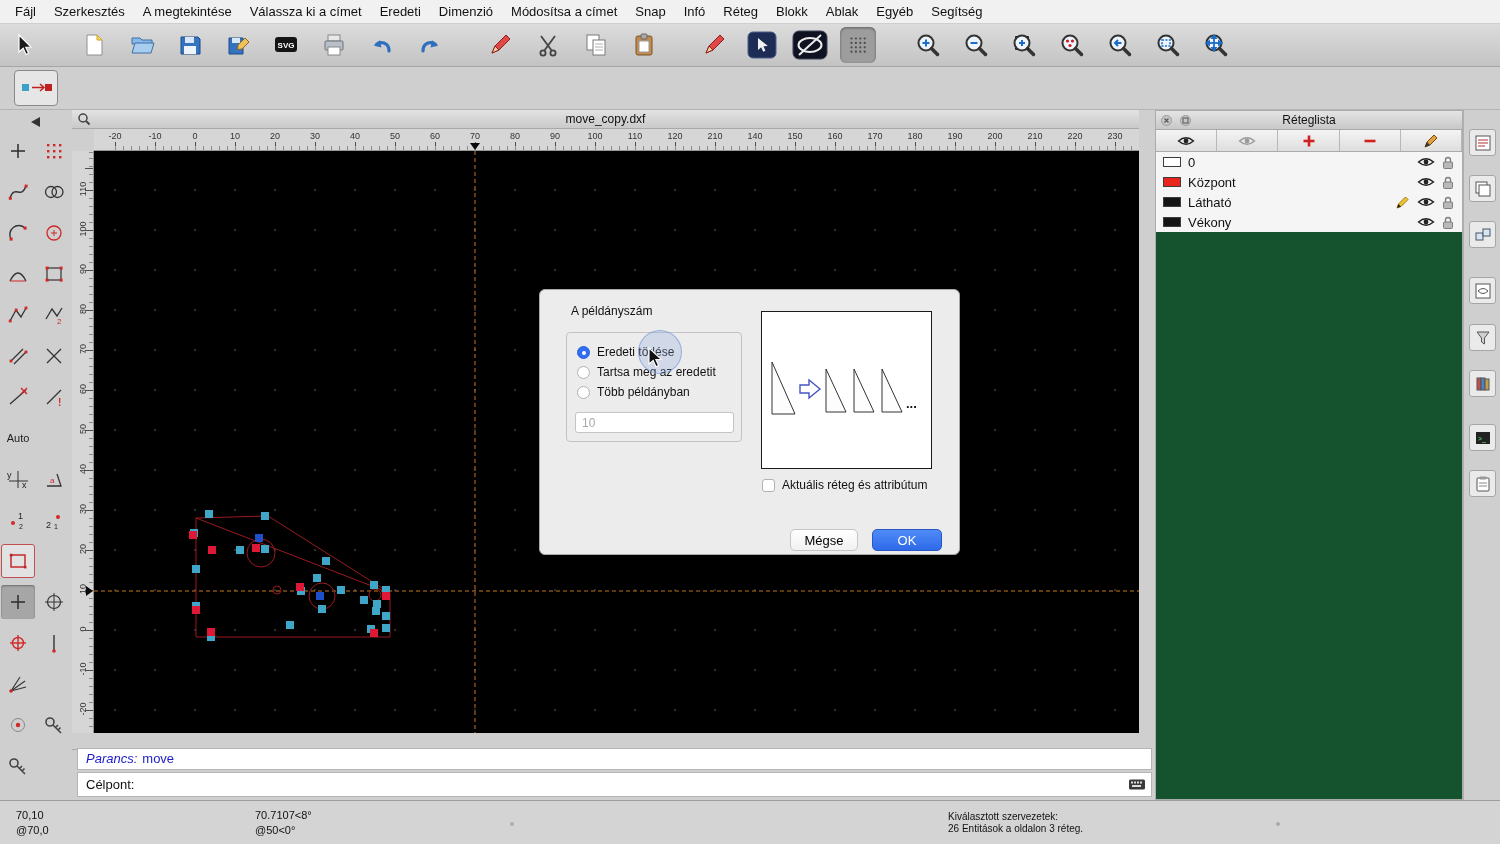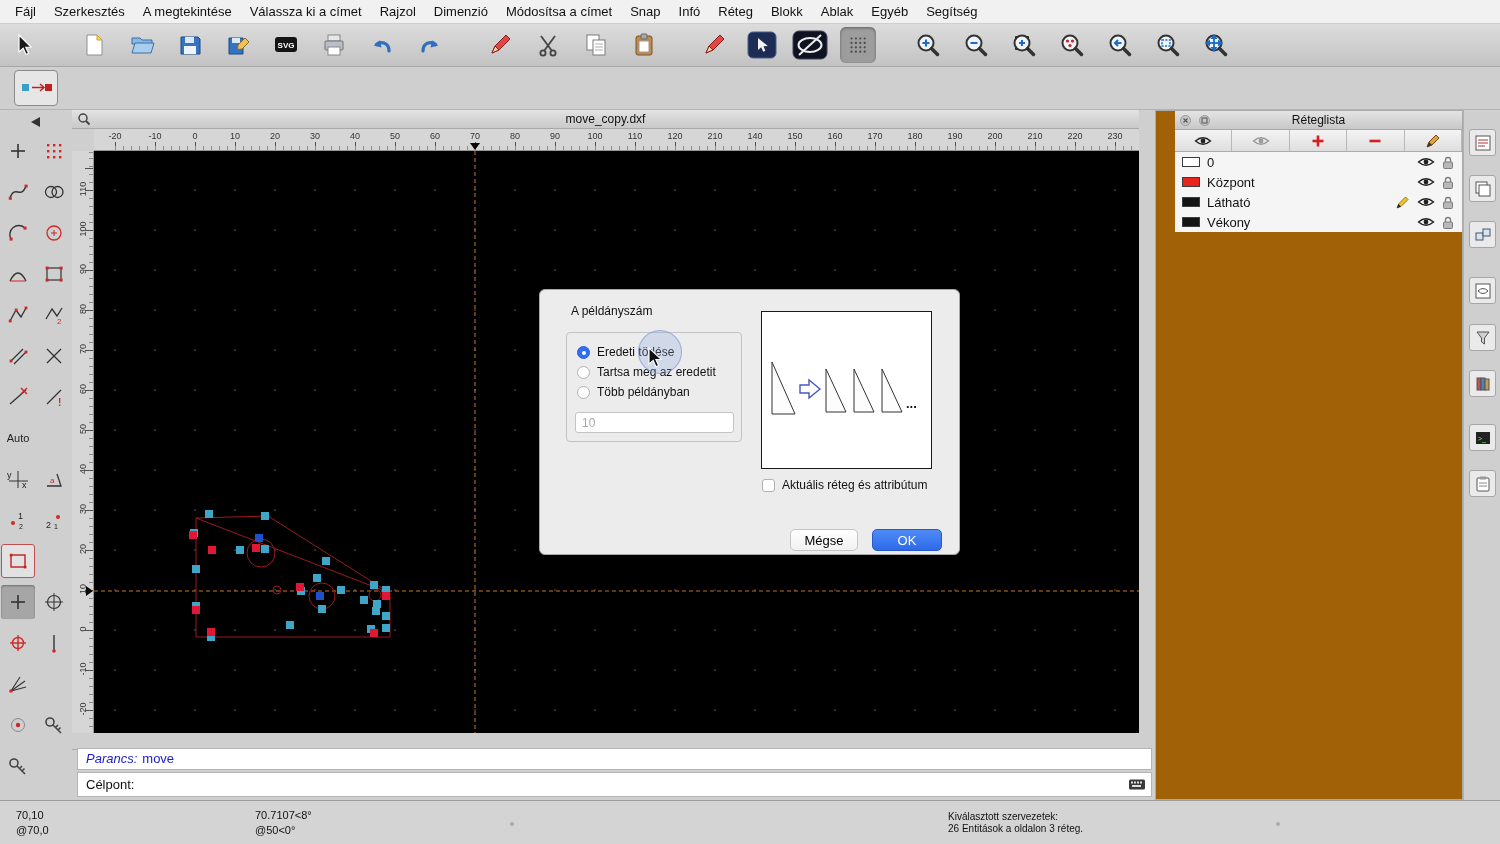--- a/index.html
+++ b/index.html
@@ -74,22 +74,22 @@
   #cmd { position:absolute; left:77px; top:748px; width:1075px; height:50px; }
   .cmd-history { position:absolute; left:0; top:0; width:1075px; height:22px; background:#fff;
                  border:1px solid #b5b5b5; font-size:13px; line-height:20px; padding-left:8px; color:#1a1acd; }
   .cmd-prompt { font-style:italic; }
   .cmd-value { margin-left:5px; }
   .cmd-input-row { position:absolute; left:0; top:24px; width:1075px; height:25px; background:#fff;
                  border:1px solid #b5b5b5; font-size:13px; line-height:23px; padding-left:8px; color:#111; }
   .kbd-icon { position:absolute; right:5px; top:4px; }
 
   
-  #layer-panel { position:absolute; left:1155px; top:110px; width:308px; height:690px; background:#a16207;
-                 border:1px solid #ababab;padding-left:19px; }
+  #layer-panel { position:absolute; left:1155px; top:110px; width:308px; height:690px; background:#14532d;
+                 border:1px solid #ababab; }
   .lp-header { position:relative; height:19px; background:linear-gradient(#e4e4e4,#c8c8c8);
                border-bottom:1px solid #a8a8a8; text-align:center; font-size:12px; line-height:18px; }
   .lp-circle { position:absolute; top:4px; width:11px; height:11px; }
   #lp-close { left:5px; } #lp-float { left:24px; }
   #layer-toolbar { display:flex; height:22px; border-bottom:1px solid #ababab; }
   .lp-tb-btn { flex:1; background:linear-gradient(#f4f4f4,#dedede); border-right:1px solid #b8b8b8;
                display:flex; align-items:center; justify-content:center; }
   #layer-list { background:#f5f5f5; }
   .layer-row { height:20px; display:flex; align-items:center; padding:0 7px; font-size:13px; }
   .layer-swatch { width:18px; height:10px; border:1px solid #3c3c3c; margin-right:7px; flex:0 0 auto; }
@@ -144,21 +144,21 @@
 </head>
 <body>
 
 <div id="app">
 
   <div id="menubar">
       <div class="menu-item">Fájl</div>
       <div class="menu-item">Szerkesztés</div>
       <div class="menu-item">A megtekintése</div>
       <div class="menu-item">Válassza ki a címet</div>
-      <div class="menu-item">Rajzol</div>
+      <div class="menu-item">Eredeti</div>
       <div class="menu-item">Dimenzió</div>
       <div class="menu-item">Módosítsa a címet</div>
       <div class="menu-item">Snap</div>
       <div class="menu-item">Infó</div>
       <div class="menu-item">Réteg</div>
       <div class="menu-item">Blokk</div>
       <div class="menu-item">Ablak</div>
       <div class="menu-item">Egyéb</div>
       <div class="menu-item">Segítség</div>
     </div>

